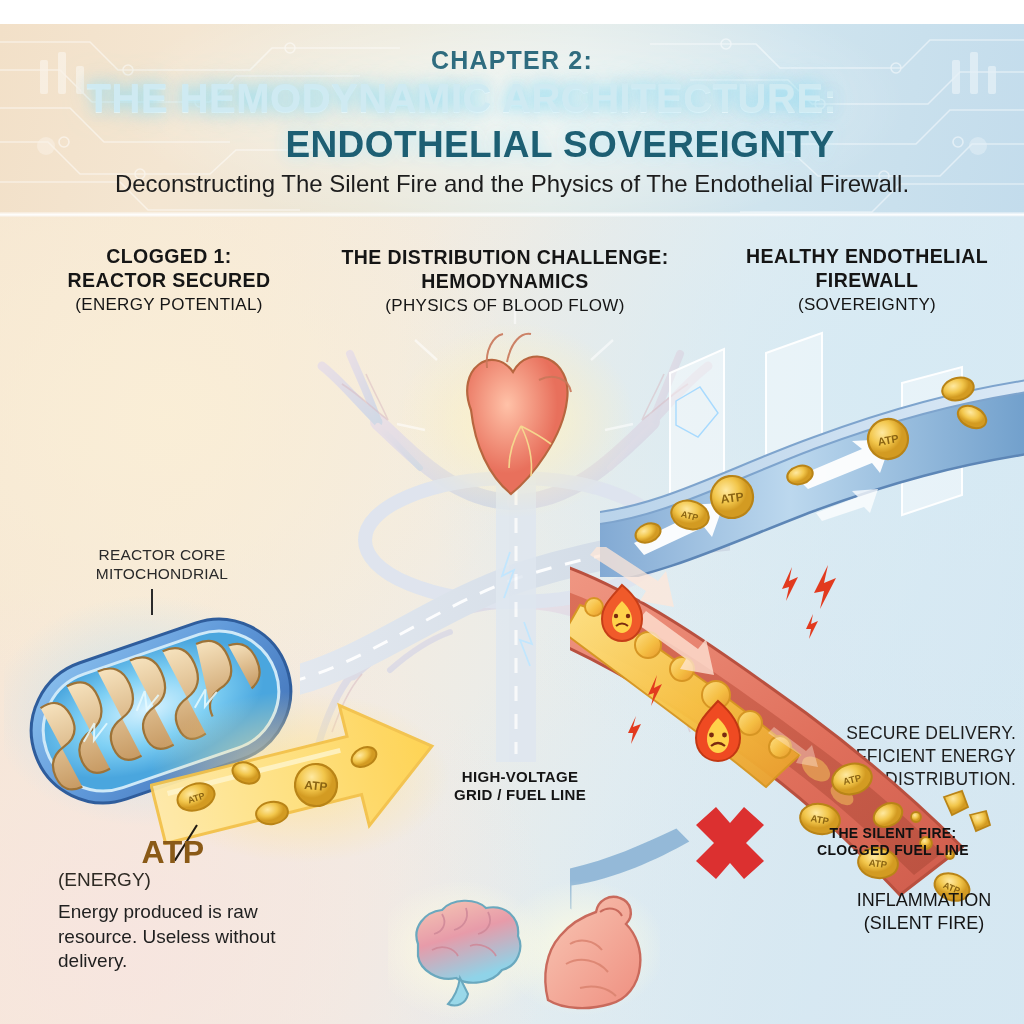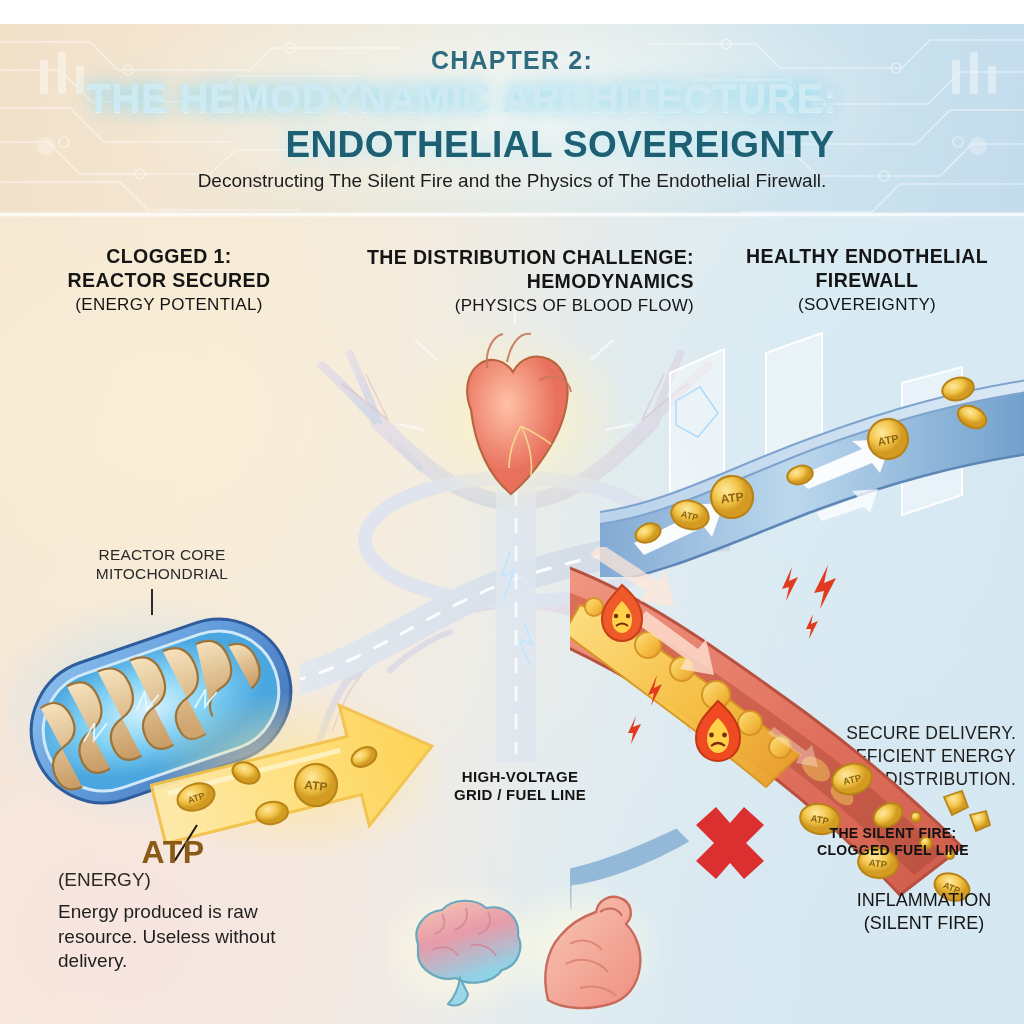--- a/index.html
+++ b/index.html
@@ -18,38 +18,38 @@
 
   .chapter-kicker{position:absolute;left:0;top:22px;width:1024px;text-align:center;
     font-size:25px;font-weight:bold;letter-spacing:1.2px;color:#2f6b7e;}
   .title-1{position:absolute;left:0;top:52px;width:924px;text-align:center;
     font-size:40px;font-weight:bold;letter-spacing:.5px;color:#cfeaf2;
     text-shadow:0 0 14px rgba(150,220,240,.95),0 0 28px rgba(150,220,240,.6),0 1px 0 rgba(255,255,255,.8);}
   .title-2{position:absolute;left:0;top:100px;width:1024px;text-align:center;
     font-size:37px;font-weight:bold;letter-spacing:.4px;color:#1d5f73;
     text-shadow:0 0 16px rgba(190,235,248,.95);padding-left:48px;}
   .subtitle{position:absolute;left:0;top:146px;width:1024px;text-align:center;
-    font-size:19px;font-weight:500;color:#1d1d1d;}
+    font-size:24px;font-weight:500;color:#1d1d1d;}
 
   
   #bodyarea{position:absolute;left:0;top:193px;width:1024px;height:831px;overflow:hidden;
     background:
       radial-gradient(ellipse 520px 420px at 16% 24%, rgba(250,238,214,.95), rgba(250,238,214,0) 70%),
       radial-gradient(ellipse 600px 500px at 12% 86%, rgba(247,228,224,.85), rgba(247,228,224,0) 72%),
       radial-gradient(ellipse 700px 600px at 88% 20%, rgba(214,234,244,.95), rgba(214,234,244,0) 72%),
       radial-gradient(ellipse 760px 620px at 92% 88%, rgba(214,232,242,.9), rgba(214,232,242,0) 74%),
       linear-gradient(105deg,#f6e7d2 0%,#f6ead9 22%,#f1ece3 42%,#e4edf0 62%,#d8e8f2 82%,#d2e5f1 100%);}
 
   
   .col-head{position:absolute;text-align:center;color:#151515;}
   .col-head .l1,.col-head .l2{font-size:19.5px;font-weight:bold;letter-spacing:.4px;line-height:1.22;}
   .col-head .l3{font-size:17px;font-weight:400;letter-spacing:.3px;line-height:1.3;margin-top:1px;}
 
   #head-left{left:34px;top:221px;width:270px;}
-  #head-mid{left:340px;top:222px;width:354px;text-align:right;}
+  #head-mid{left:328px;top:222px;width:354px;}
   #head-right{left:722px;top:221px;width:290px;}
 
   
   #mito-label{position:absolute;left:52px;top:328px;width:220px;text-align:center;
     font-size:15.5px;font-weight:500;color:#2a2a2a;line-height:1.25;letter-spacing:.2px;}
   #mito-leader{position:absolute;left:151px;top:372px;width:2px;height:26px;background:#2a2a2a;}
   #mito-glow{position:absolute;left:-14px;top:-16px;width:314px;height:248px;
     background:radial-gradient(ellipse at 46% 50%,rgba(160,220,255,.55),rgba(160,220,255,0) 66%);}
 
   

